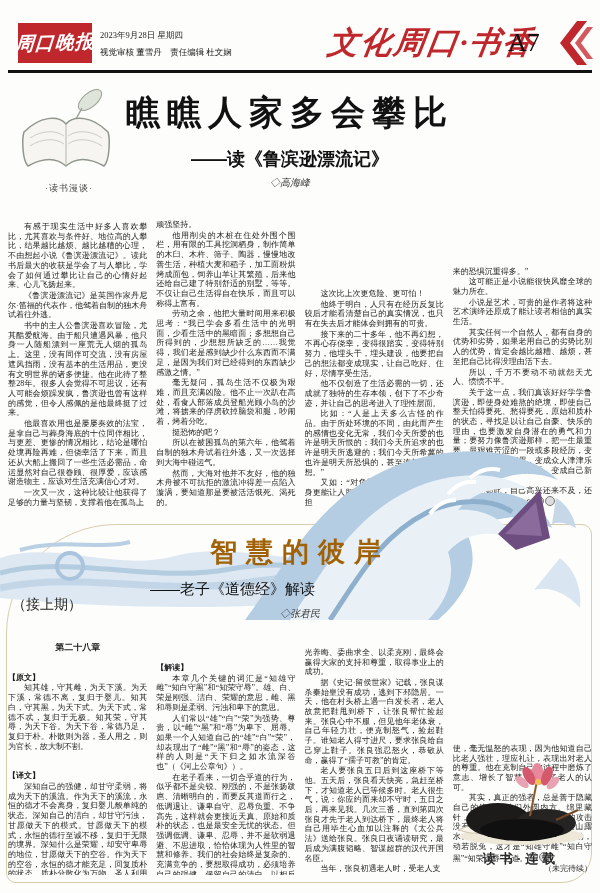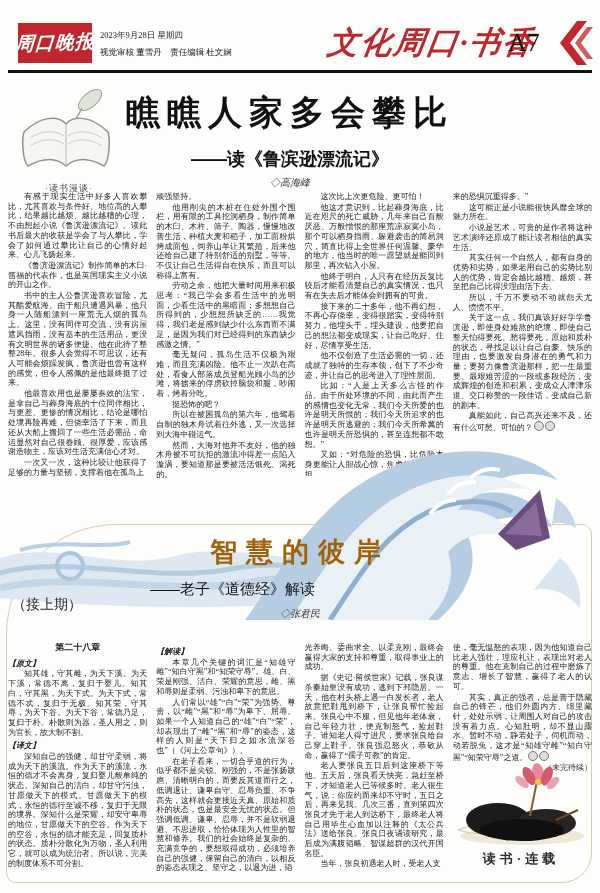--- a/index.html
+++ b/index.html
@@ -20,31 +20,31 @@
   
   .badge{position:absolute;left:12px;top:86px;}
   .badge-label{position:absolute;left:30px;top:138px;width:78px;text-align:center;
                font-size:9px;color:#444;letter-spacing:1px;margin-top:44px;}
   .a1-title{position:absolute;left:110px;top:90px;width:360px;text-align:center;
             font:bold 34px "Liberation Sans",sans-serif;letter-spacing:7px;color:#111;white-space:nowrap;}
   .a1-sub{position:absolute;left:110px;top:147px;width:360px;text-align:center;
           font:bold 18px "Liberation Sans",sans-serif;color:#111;white-space:nowrap;}
   .a1-author{position:absolute;left:110px;top:176px;width:360px;text-align:center;
              font:italic 10px "Liberation Serif",serif;color:#333;}
-  .cols{position:absolute;left:8px;display:flex;gap:9px;width:584px;z-index:1;}
+  .cols{position:absolute;left:8px;display:flex;gap:9px;width:584px;z-index:1;align-items:flex-end;}
   .cols .col{flex:1;font-size:8px;line-height:9.7px;text-align:justify;overflow:hidden;}
   .col p{margin:0 0 1px 0;text-indent:2em;}
   .col p.noindent{text-indent:0;}
-  .col p.bold-label{text-indent:0;font-family:"Liberation Sans",sans-serif;font-weight:bold;margin-top:4px;font-style:italic;}
+  .col p.bold-label{text-indent:0;font-family:"Liberation Sans",sans-serif;font-weight:bold;margin-top:20px;}
   .col .chapter{font-family:Liberation Sans, sans-serif;font-weight:bold;text-align:center;
                 text-indent:0;margin:0 0 6px 0;font-size:9px;}
   .col p.tbc{text-indent:0;text-align:right;}
   #a1cols{top:192px;}
   #a1cols .c1{max-height:314px;}
-  #a1cols .c2{max-height:294px;}
+  #a1cols .c2{max-height:294px;margin-top:28px;}
   #a1cols .c3{max-height:284px;}
   #a1cols .c4{max-height:258px;}
   .seal{display:inline-block;width:8px;height:8px;border:1px solid #777;border-radius:50%;
         background:#ddd;vertical-align:-1px;margin-left:1px;}
   
   .wave{position:absolute;left:0;top:438px;z-index:2;pointer-events:none;}
   
   .panel{position:absolute;left:6px;top:524px;width:584px;height:357px;
          border:1px solid #d8cdae;border-radius:110px 10px 30px 10px;z-index:0;}
   .a2-title{position:absolute;left:150px;top:534px;width:300px;text-align:center;z-index:3;
@@ -95,37 +95,36 @@
   </div>
   <div class="badge-label">·读书漫谈·</div>
 
   <div class="a1-title">瞧瞧人家多会攀比</div>
   <div class="a1-sub">——读《鲁滨逊漂流记》</div>
   <div class="a1-author">◇高海峰</div>
 
   <div class="cols" id="a1cols">
     <div class="col c1">
       <p>有感于现实生活中好多人喜欢攀比，尤其喜欢与条件好、地位高的人攀比，结果越比越烦、越比越糟的心理，不由想起小说《鲁滨逊漂流记》。读此书后最大的收获是学会了与人攀比，学会了如何通过攀比让自己的心情好起来、心儿飞扬起来。</p>
-      <p>《鲁滨逊漂流记》制作简单的木臼·笛福的代表作，也是英国现实主义小说的开山之作。</p>
+      <p>《鲁滨逊漂流记》是英国作家丹尼尔·笛福的代表作，他驾着自制的独木舟试着往外逃。</p>
       <p>书中的主人公鲁滨逊喜欢冒险，尤其酷爱航海。由于船只遭遇风暴，他只身一人随船漂到一座荒无人烟的孤岛上。这里，没有同伴可交流，没有房屋遮风挡雨，没有基本的生活用品，更没有文明世界的诸多便捷。他在此待了整整28年。很多人会觉得不可思议，还有人可能会烦躁发疯，鲁滨逊也曾有这样的感觉，但令人感佩的是他最终挺了过来。</p>
       <p>他最喜欢用也是屡屡奏效的法宝，是拿自己与葬身海底的十位同伴相比，与更差、更惨的情况相比，结论是哪怕处境再险再难，但侥幸活了下来，而且还从大船上搬回了一些生活必需品，命运显然对自己很眷顾、很厚爱，应该感谢造物主，应该对生活充满信心才对。</p>
       <p>一次又一次，这种比较让他获得了足够的力量与坚韧，支撑着他在孤岛上</p>
     </div>
     <div class="col c2">
       <p class="noindent">顽强坚持。</p>
       <p>他用削尖的木桩在住处外围个围栏，用有限的工具挖洞栖身，制作简单的木臼、木杵、筛子、陶器，慢慢地改善生活，种植大麦和稻子，加工面粉烘烤成面包，饲养山羊让其繁殖，后来他还给自己建了特别舒适的别墅，等等。不仅让自己生活得自在快乐，而且可以称得上富有。</p>
       <p>劳动之余，他把大量时间用来积极思考：“我已学会多看生活中的光明面，少看生活中的黑暗面；多想想自己所得到的，少想想所缺乏的……我觉得，我们老是感到缺少什么东西而不满足，是因为我们对已经得到的东西缺少感激之情。”</p>
       <p>毫无疑问，孤岛生活不仅极为艰难，而且充满凶险。他不止一次趴在高处，看食人部落成员登船光顾小岛的沙滩，将掳来的俘虏砍掉脑袋和腿，吵闹着，烤着分吃。</p>
       <p>挺恐怖的吧？</p>
       <p>所以在被困孤岛的第六年，他驾着自制的独木舟试着往外逃，又一次选择到大海中碰运气。</p>
       <p>然而，大海对他并不友好，他的独木舟被不可抗拒的激流冲得差一点陷入漩涡，要知道那是要被活活饿死、渴死的。</p>
     </div>
     <div class="col c3">
       <p>这次比上次更危险、更可怕！</p>
-      <p>他这才意识到，比起葬身海底，比近在咫尺的死亡威胁，几年来自己百般厌恶、万般憎恨的那座荒凉寂寞小岛，那个可以栖身挡雨、躲避袭击的简易洞穴，简直比得上全世界任何温馨、豪华的地方，他当时的唯一愿望就是能回到那里，再次钻入小屋。</p>
       <p>他终于明白，人只有在经历反复比较后才能看清楚自己的真实情况，也只有在失去后才能体会到拥有的可贵。</p>
       <p>接下来的二十多年，他不再幻想，不再心存侥幸，变得很踏实，变得特别努力，他埋头干，埋头建设，他要把自己的想法都变成现实，让自己吃好、住好，尽情享受生活。</p>
       <p>他不仅创造了生活必需的一切，还成就了独特的生存本领，创下了不少奇迹，并让自己的思考进入了理性层面。</p>
       <p>比如：“人是上天多么古怪的作品。由于所处环境的不同，由此而产生的感情也变化无常，我们今天所爱的也许是明天所恨的；我们今天所追求的也许是明天所逃避的；我们今天所希冀的也许是明天所恐惧的，甚至连想都不敢想。”</p>
       <p>又如：“对危险的恐惧，比危险本身更能让人胆战心惊，焦虑的负担比所担</p>
     </div>
     <div class="col c4">
       <p class="noindent">来的恐惧沉重得多。”</p>
       <p>这可能正是小说能很快风靡全球的魅力所在。</p>
       <p>小说是艺术，可贵的是作者将这种艺术演绎还原成了能让读者相信的真实生活。</p>

